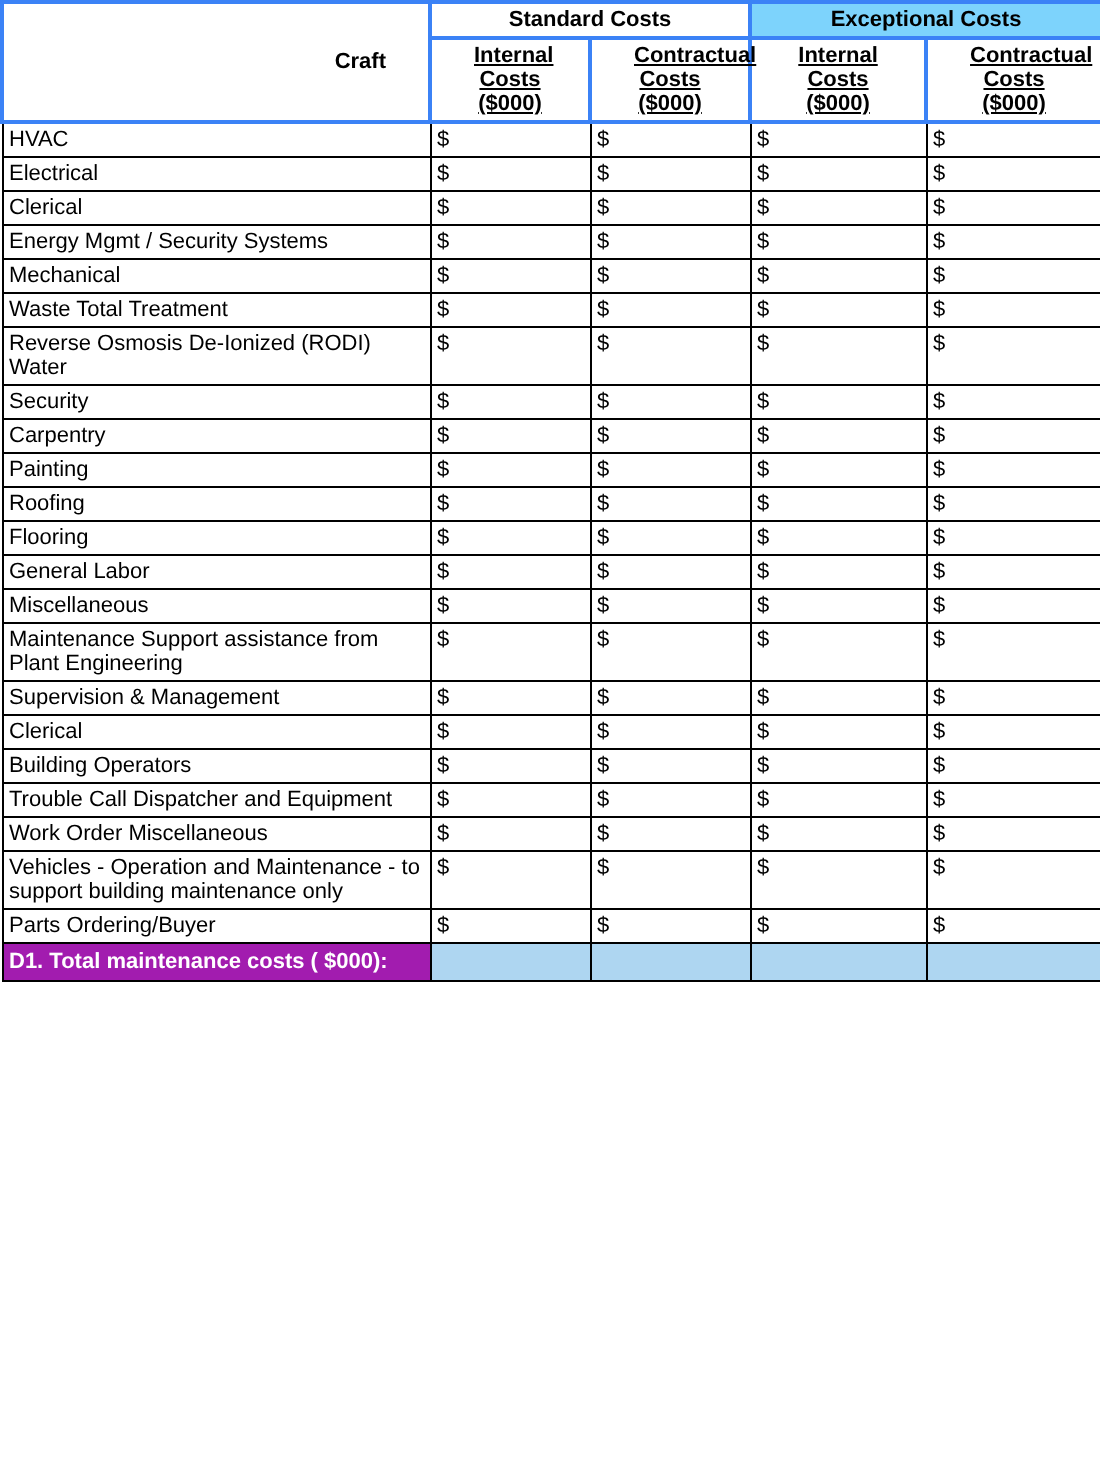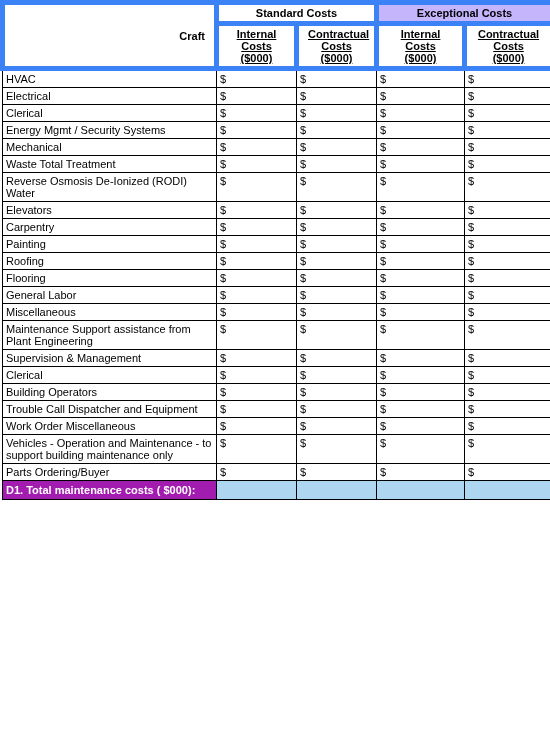--- a/index.html
+++ b/index.html
@@ -17,32 +17,32 @@
       border-collapse: collapse;
       table-layout: fixed;
     }
     col.col-craft { width: 214px; }
     col.col-std-int { width: 80px; }
     col.col-std-con { width: 80px; }
     col.col-exc-int { width: 88px; }
     col.col-exc-con { width: 88px; }
 
     thead tr th {
-      border: 5px solid #3b82f6;
+      border: 2px solid #3b82f6;
       text-align: center;
       font-weight: bold;
-      padding: 2px 9px;
+      padding: 2px 21px;
       vertical-align: middle;
       font-size: 11px;
     }
     thead tr.header-row-1 th.std-costs-header {
       background: #fff;
     }
     thead tr.header-row-1 th.exc-costs-header {
-      background: #c4b5fd;
+      background: #7dd3fc;
     }
     thead tr.header-row-2 th {
       text-decoration: underline;
       font-weight: bold;
     }
     th.craft-header {
       font-weight: bold;
       text-align: right;
       padding-left: 3px;
     }
@@ -143,21 +143,21 @@
           <td class="cost-cell">$</td>
         </tr>
         <tr>
           <td class="craft-name">Reverse Osmosis De-Ionized (RODI) Water</td>
           <td class="cost-cell">$</td>
           <td class="cost-cell">$</td>
           <td class="cost-cell">$</td>
           <td class="cost-cell">$</td>
         </tr>
         <tr>
-          <td class="craft-name">Elevators</td>
+          <td class="craft-name">Security</td>
           <td class="cost-cell">$</td>
           <td class="cost-cell">$</td>
           <td class="cost-cell">$</td>
           <td class="cost-cell">$</td>
         </tr>
         <tr>
           <td class="craft-name">Carpentry</td>
           <td class="cost-cell">$</td>
           <td class="cost-cell">$</td>
           <td class="cost-cell">$</td>

